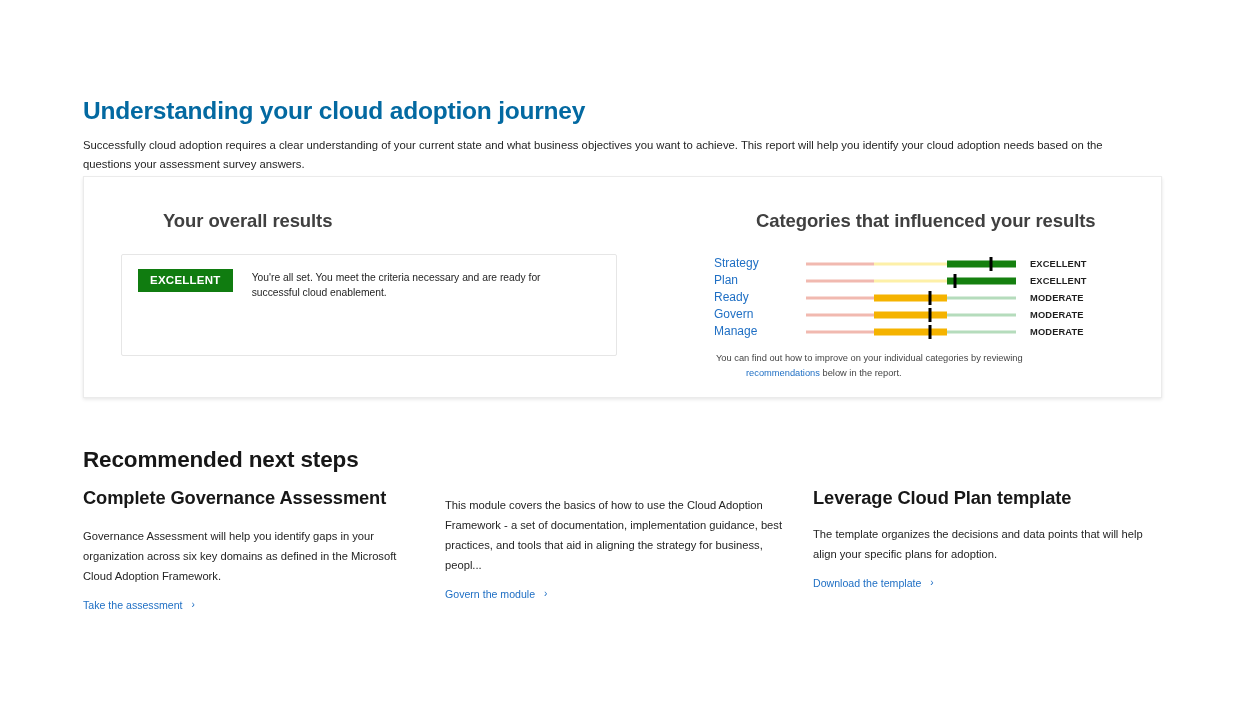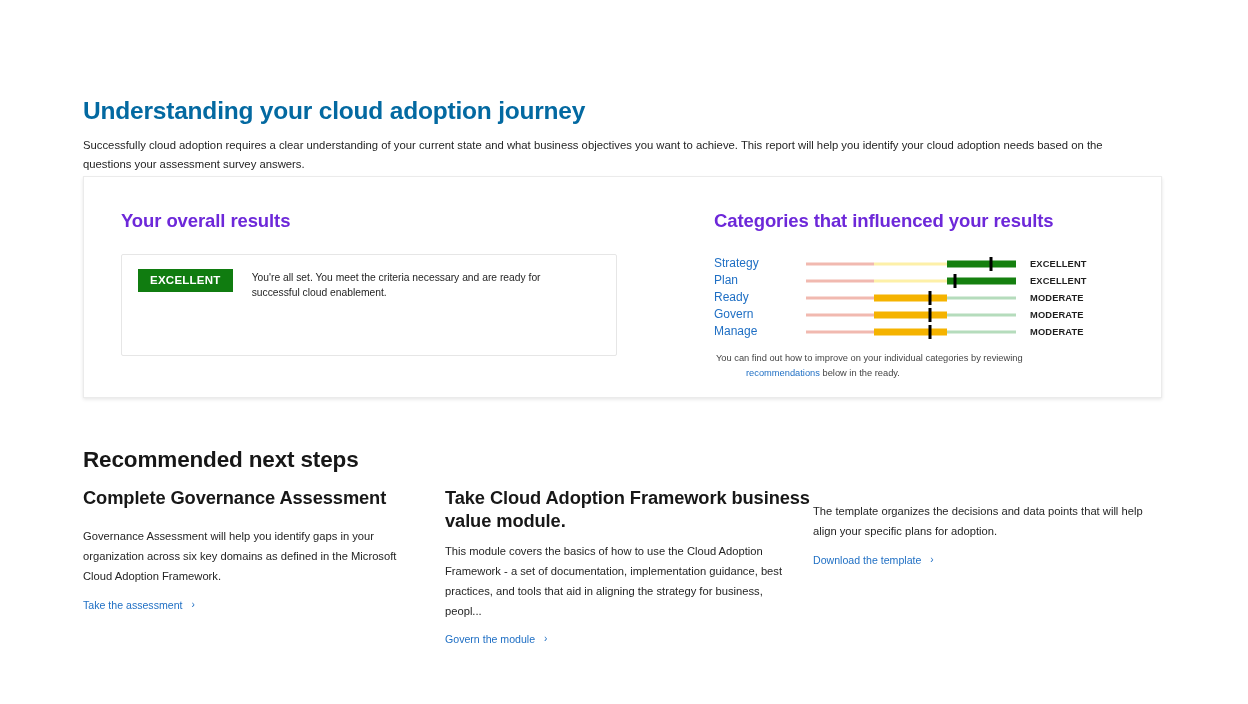--- a/index.html
+++ b/index.html
@@ -52,22 +52,23 @@
     height: 222px;
     background: #ffffff;
     border: 1px solid #ebebeb;
     box-shadow: 0 1.6px 3.6px rgba(0,0,0,0.10), 0 0.3px 0.9px rgba(0,0,0,0.07);
     overflow: hidden;
   }
 
   .panel-title {
     font-size: 18.5px;
     font-weight: 600;
-    color: #6d28d9;
+    color: #404040;
     letter-spacing: -0.1px;
+    margin-left: 42px;
   }
 
   
   .left-panel {
     position: absolute;
     left: 37px;
     top: 33px;
     width: 500px;
   }
   .overall-box {
@@ -372,36 +373,36 @@
               <div class="seg s-red red-thin thin"></div>
               <div class="seg s-yel yel-thick thick"></div>
               <div class="seg s-grn grn-thin thin"></div>
               <div class="cat-tick" style="left: 59%;"></div>
             </div>
             <div class="cat-status">MODERATE</div>
           </div>
         </div>
 
       <div class="cat-note">
-        <span>You can find out how to improve on your individual categories by reviewing </span><a>recommendations</a><span> below in the ready.</span>
+        <span>You can find out how to improve on your individual categories by reviewing </span><a>recommendations</a><span> below in the report.</span>
       </div>
     </div>
 
   </div>
 
   <div class="next-steps-title">Recommended next steps</div>
 
   <div class="steps" id="steps">
       <div class="step col1"><h3>Complete Governance Assessment</h3><p>Governance Assessment will help you identify gaps in your organization across six key domains as defined in the Microsoft Cloud Adoption Framework.</p><a class="step-link">
           <span>Take the assessment</span>
           <span class="chev">›</span>
         </a></div>
-      <div class="step col2"><h3>Take Cloud Adoption Framework business value module.</h3><p>This module covers the basics of how to use the Cloud Adoption Framework - a set of documentation, implementation guidance, best practices, and tools that aid in aligning the strategy for business, peopl...</p><a class="step-link">
+      <div class="step col2"><p>This module covers the basics of how to use the Cloud Adoption Framework - a set of documentation, implementation guidance, best practices, and tools that aid in aligning the strategy for business, peopl...</p><a class="step-link">
           <span>Govern the module</span>
           <span class="chev">›</span>
         </a></div>
-      <div class="step col3"><p>The template organizes the decisions and data points that will help align your specific plans for adoption.</p><a class="step-link">
+      <div class="step col3"><h3>Leverage Cloud Plan template</h3><p>The template organizes the decisions and data points that will help align your specific plans for adoption.</p><a class="step-link">
           <span>Download the template</span>
           <span class="chev">›</span>
         </a></div>
     </div>
 
 </div>
 
 </body></html>

